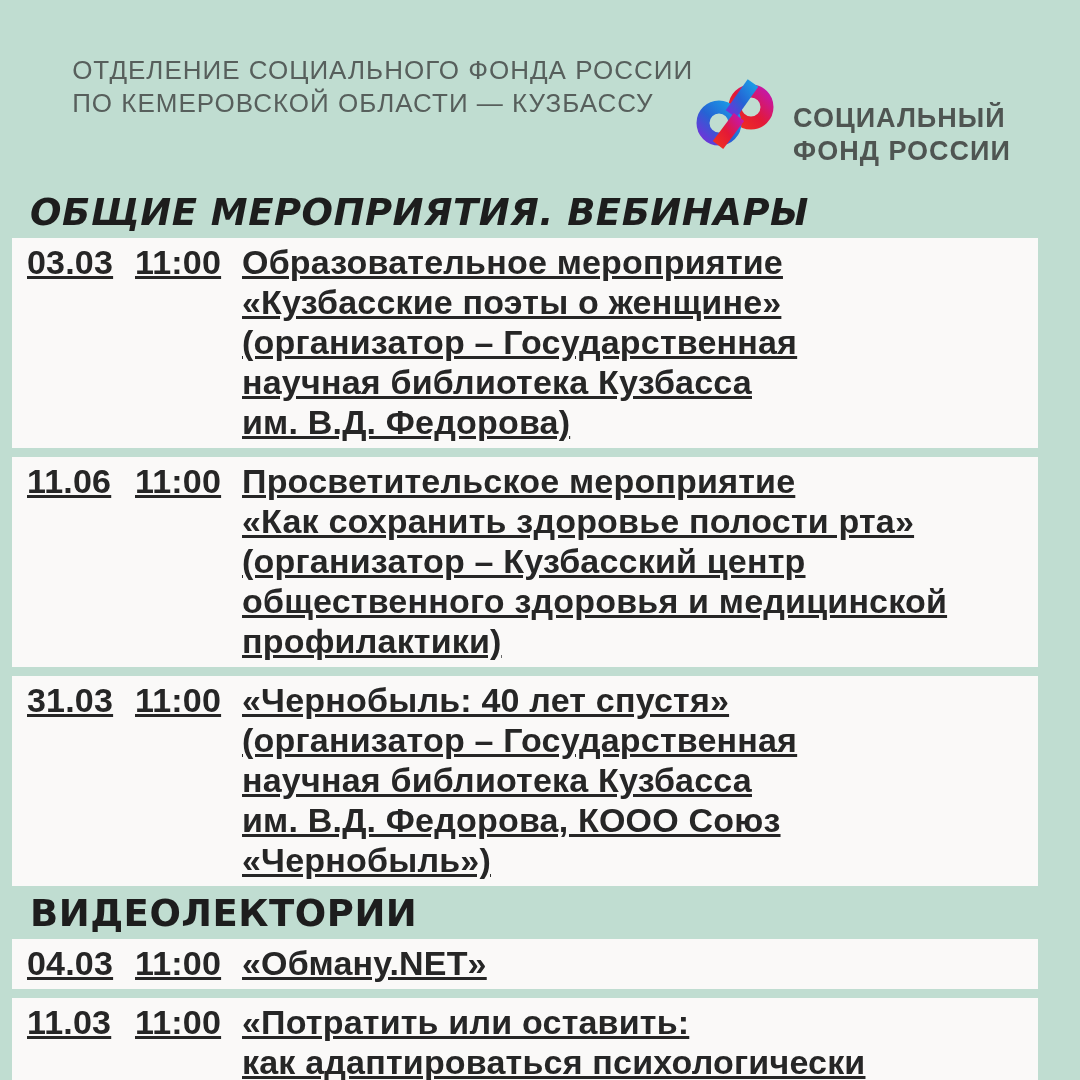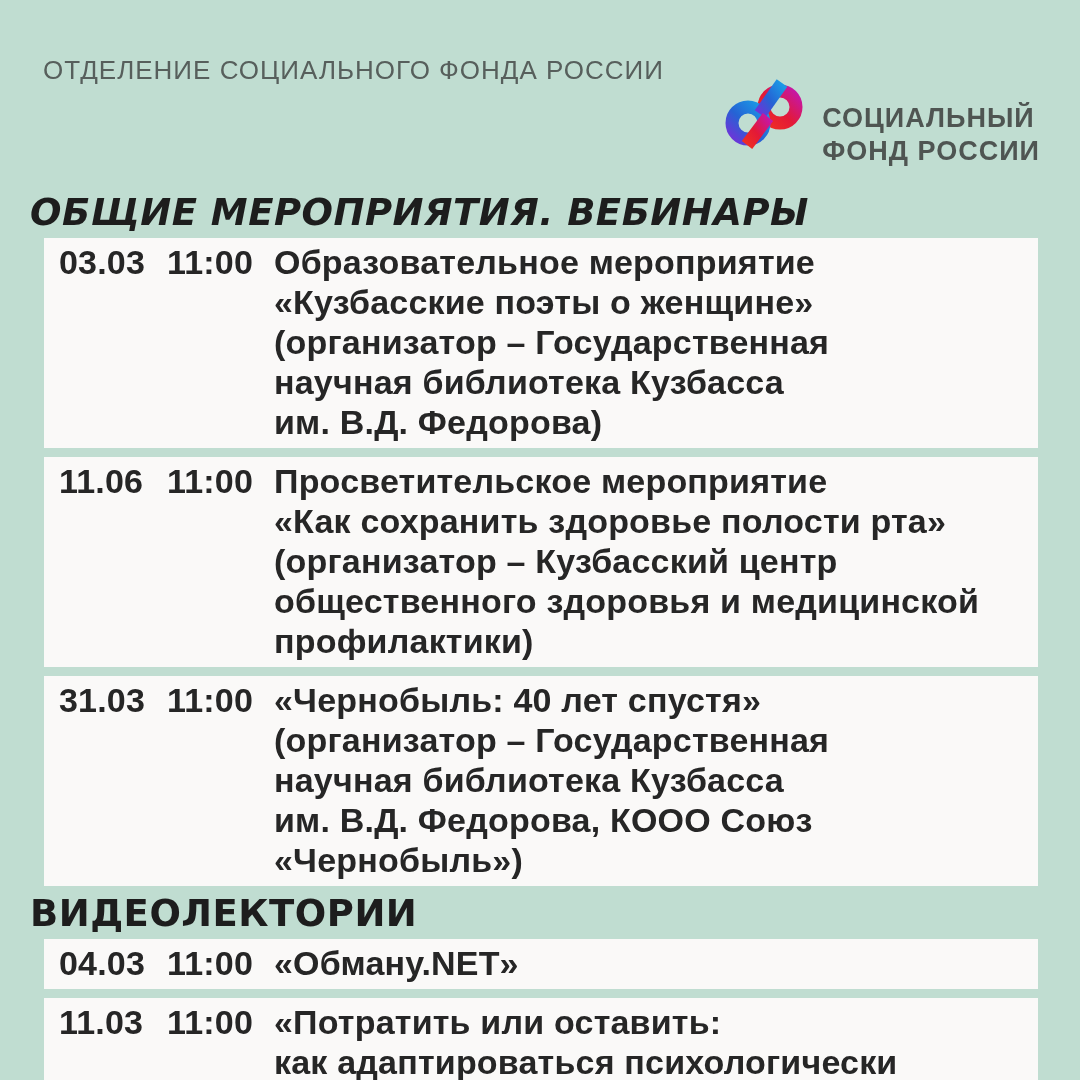--- a/index.html
+++ b/index.html
@@ -13,21 +13,21 @@
     overflow: hidden;
     font-family: "Liberation Sans", sans-serif;
     color: #262626;
   }
   .page { width: 1080px; height: 1080px; position: relative; }
 
   
   .org-header {
     padding: 54px 40px 0 43px;
     display: flex;
-    justify-content: space-between;
+    justify-content: center;
     align-items: flex-start;
   }
   .org-name {
     font-size: 26px;
     line-height: 33px;
     letter-spacing: 1px;
     font-weight: 400;
     color: #575f5c;
   }
   .brand {
@@ -52,41 +52,43 @@
     line-height: 42px;
     letter-spacing: 0.5px;
     color: #1d1d1d;
     margin: 0 0 4px 30px;
   }
   .section-title.first { margin-top: 24px; font-style: italic; }
   .section-title.second { margin-top: -2px; }
 
   
   .event-row {
-    margin: 0 42px 9px 44px;
+    margin: 0 42px 9px 12px;
     background: #faf9f8;
     display: grid;
     grid-template-columns: 108px 107px 1fr;
     padding: 4px 16px 6px 15px;
     font-size: 34px;
     line-height: 40px;
     font-weight: 700;
     letter-spacing: 0.2px;
+    text-decoration: underline;
   }
   .event-date, .event-time { white-space: nowrap; }
   .event-desc { white-space: pre-line; }
 </style>
 </head>
 <body>
 
 <div class="page">
 
   <header class="org-header">
     <div class="org-name">
       <div>ОТДЕЛЕНИЕ СОЦИАЛЬНОГО ФОНДА РОССИИ</div>
+      <div>ПО КЕМЕРОВСКОЙ ОБЛАСТИ — КУЗБАССУ</div>
     </div>
     <div class="brand">
       <svg width="86" height="80" viewBox="0 0 86 80" aria-hidden="true">
         <defs>
           <linearGradient id="gBlue" x1="0%" y1="100%" x2="100%" y2="0%">
             <stop offset="0%" stop-color="#6d35d8"></stop>
             <stop offset="45%" stop-color="#2563d4"></stop>
             <stop offset="100%" stop-color="#1b9ae6"></stop>
           </linearGradient>
           <linearGradient id="gRed" x1="100%" y1="0%" x2="0%" y2="100%">

